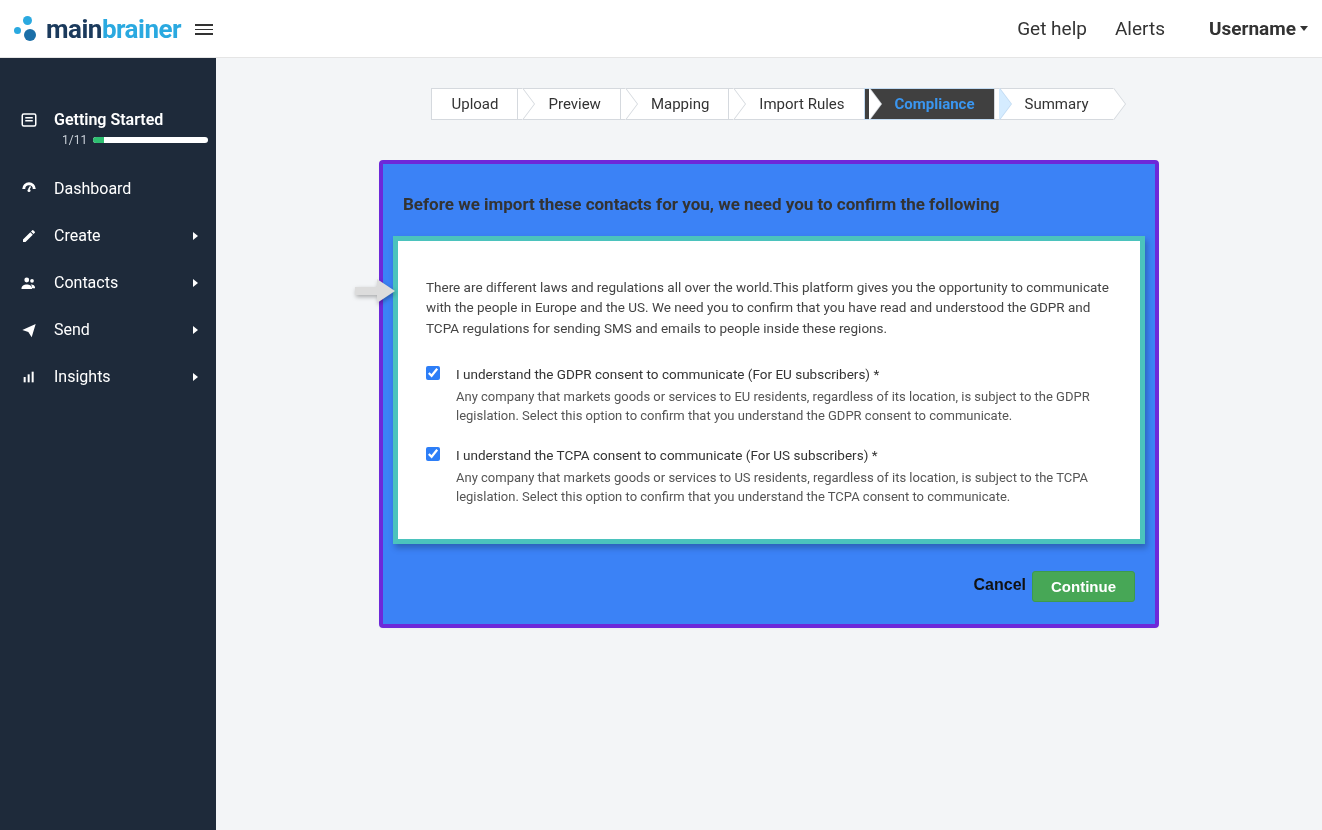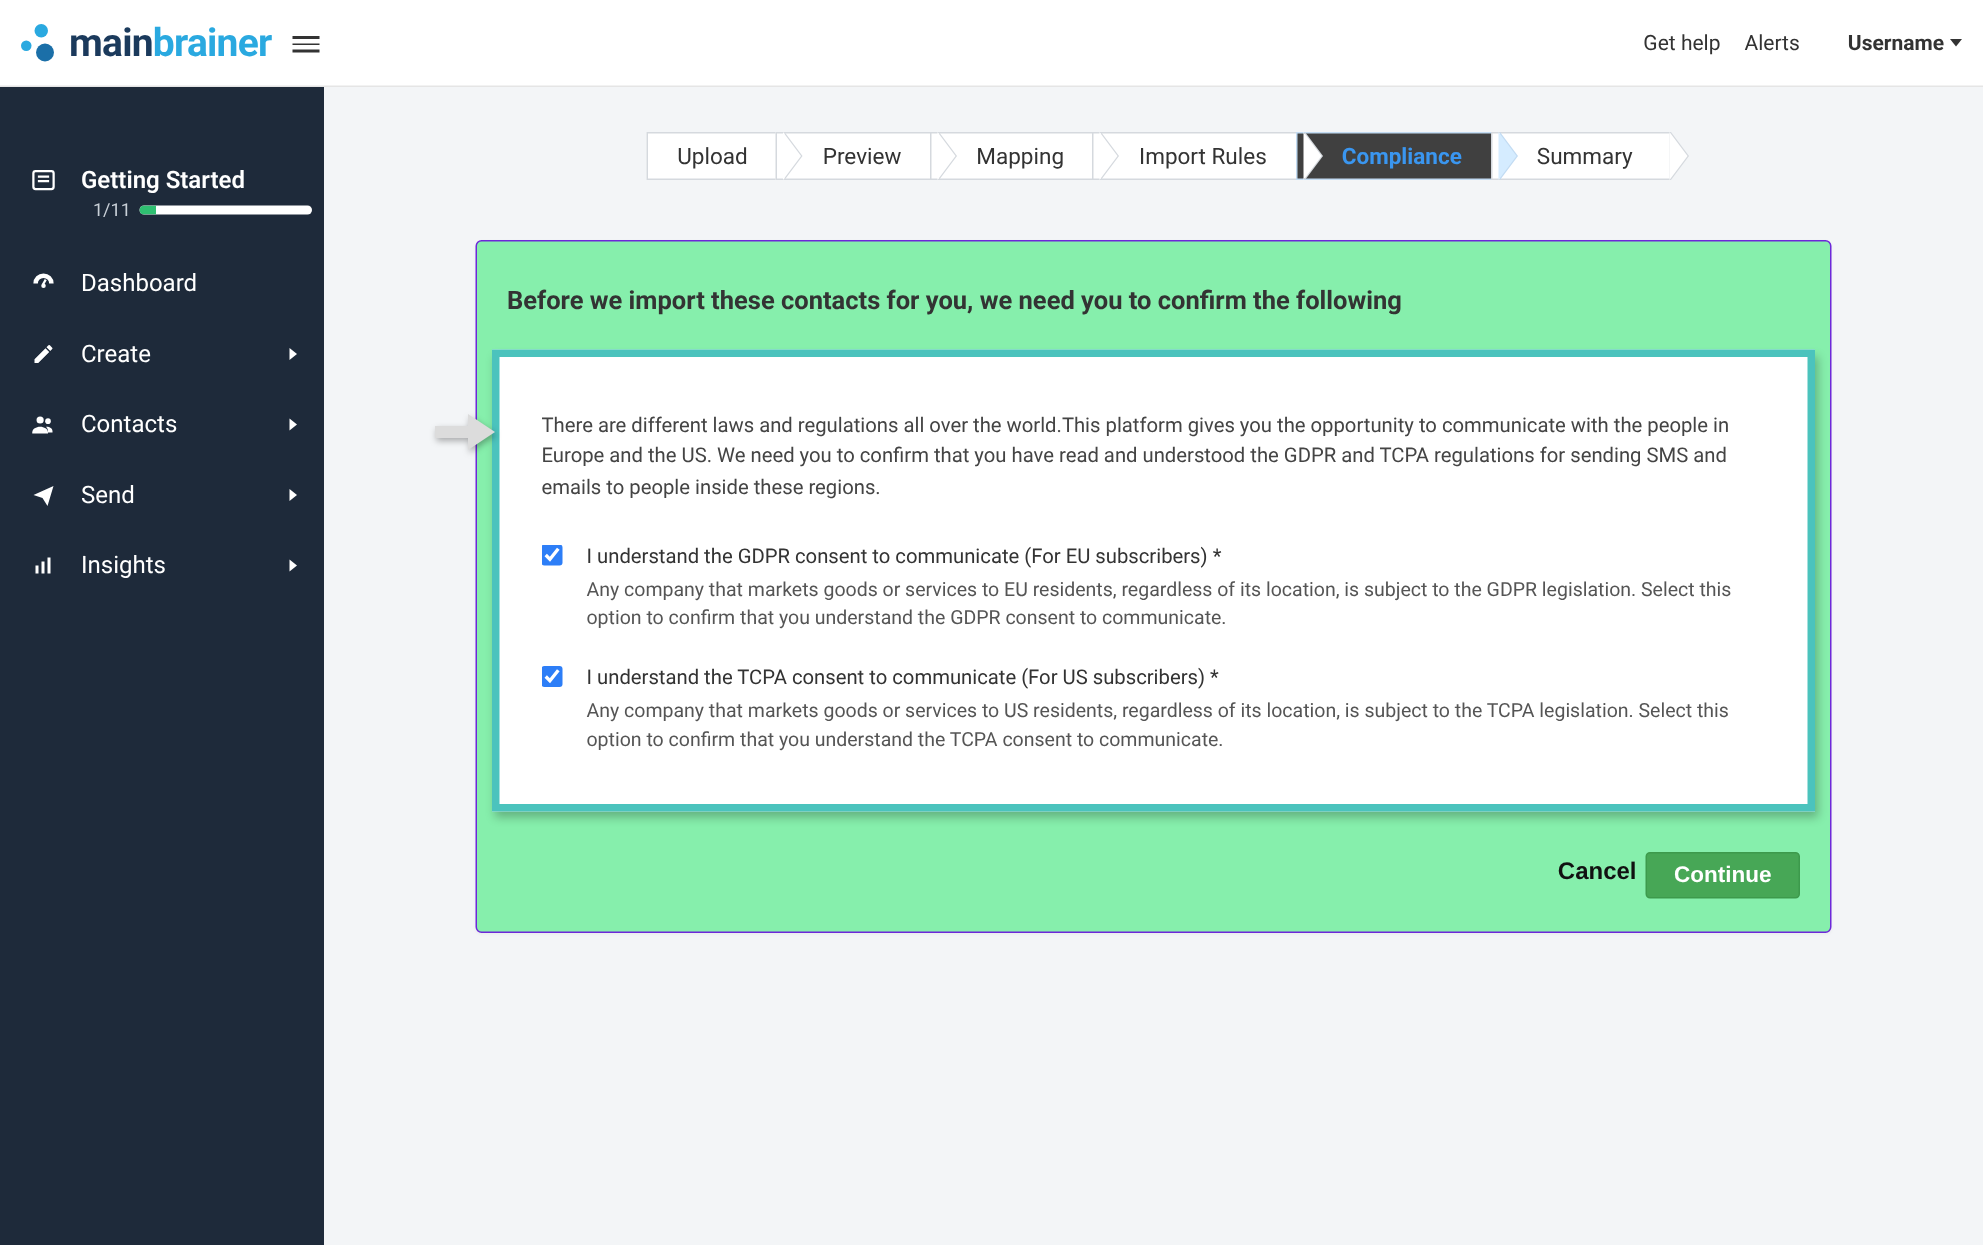--- a/index.html
+++ b/index.html
@@ -43,21 +43,21 @@
     width: 18px;
     display: flex;
     flex-direction: column;
     gap: 3px;
     cursor: pointer;
     padding-top: 2px;
   }
   .hamburger span {
     display:block; height:1.5px; background:#333; width:100%;
   }
-  .topbar-right { display:flex; align-items:center; gap: 16px; font-size:14px; color:#333; }
+  .topbar-right { display:flex; align-items:center; gap: 28px; font-size:19px; color:#333; }
   .topbar-right .user { font-weight:700; display:flex; align-items:center; cursor:pointer;padding-left:16px;}
   .caret-down {
     display:inline-block; margin-left:4px; width:0;height:0;
     border-left:4px solid transparent;border-right:4px solid transparent;border-top:5px solid #333;
   }
   
   .body-wrap { display:flex; height: calc(830px - 58px); }
   .sidebar {
     width: 216px;
     background: #1e2a3a;
@@ -159,24 +159,24 @@
   .wizard-step.active {
     background:#404040;
     color:#3a96f0;
     font-weight:700;
     border-color:#c2dbf2;
   }
   .wizard-step.active::after { border-left-color:#d5ecff; }
   .wizard-step.active::before { border-left-color:#c2dbf2; }
 
   .card {
-    background:#86efac;
-    border:1px solid #6d28d9;
+    background:#3b82f6;
+    border:4px solid #6d28d9;
     border-radius:4px;
-    width: 904px;
+    width: 780px;
     margin: 0 auto;
     box-shadow: 0 1px 2px rgba(0,0,0,0.03);
     padding: 24px 0 22px 0;
   }
   .card-heading {
     font-size:17px;
     font-weight:700;
     padding: 6px 26px 22px 20px;
   }
   .highlight-box {

